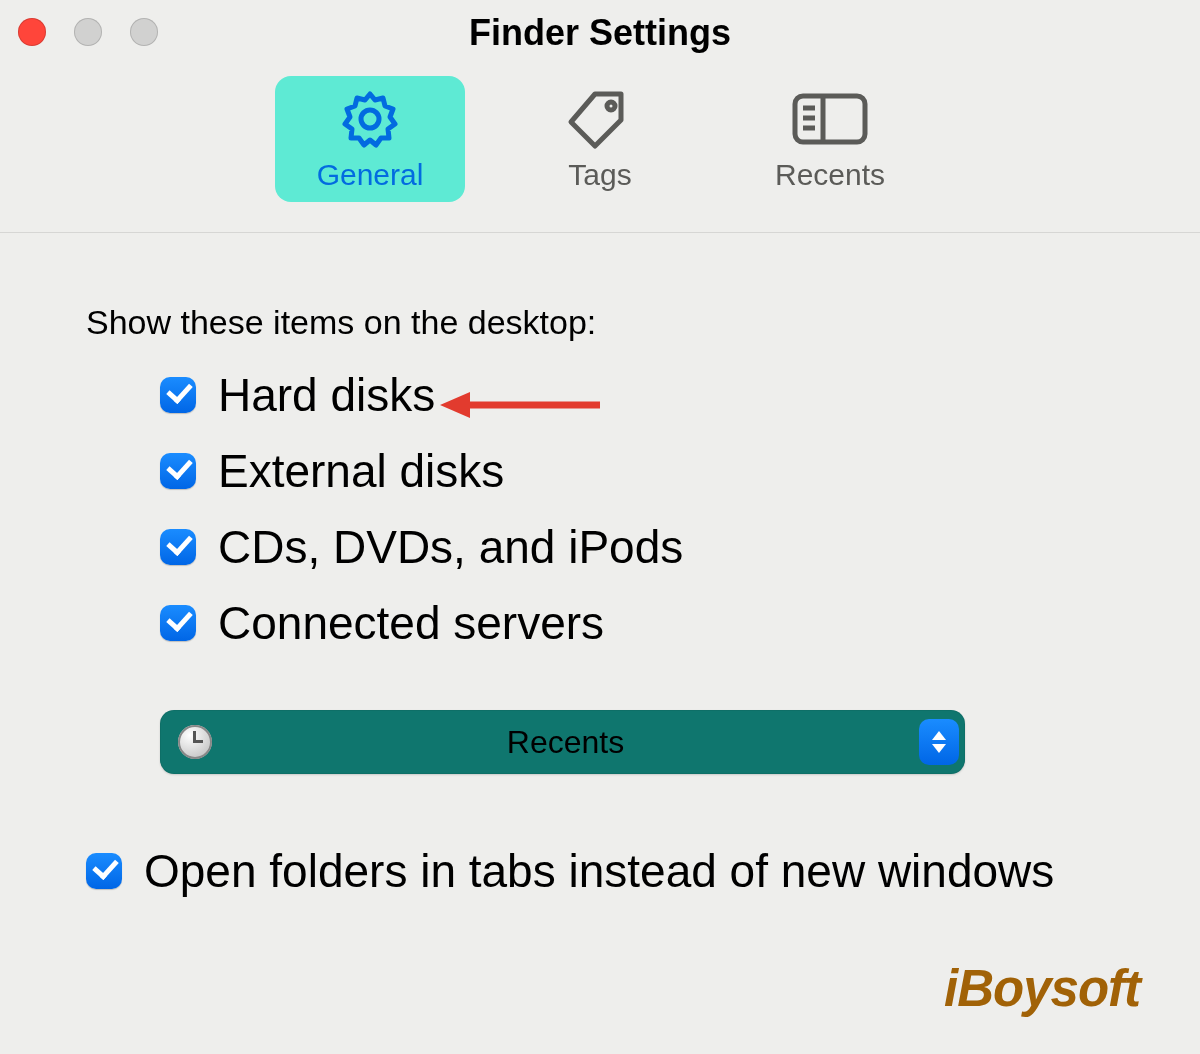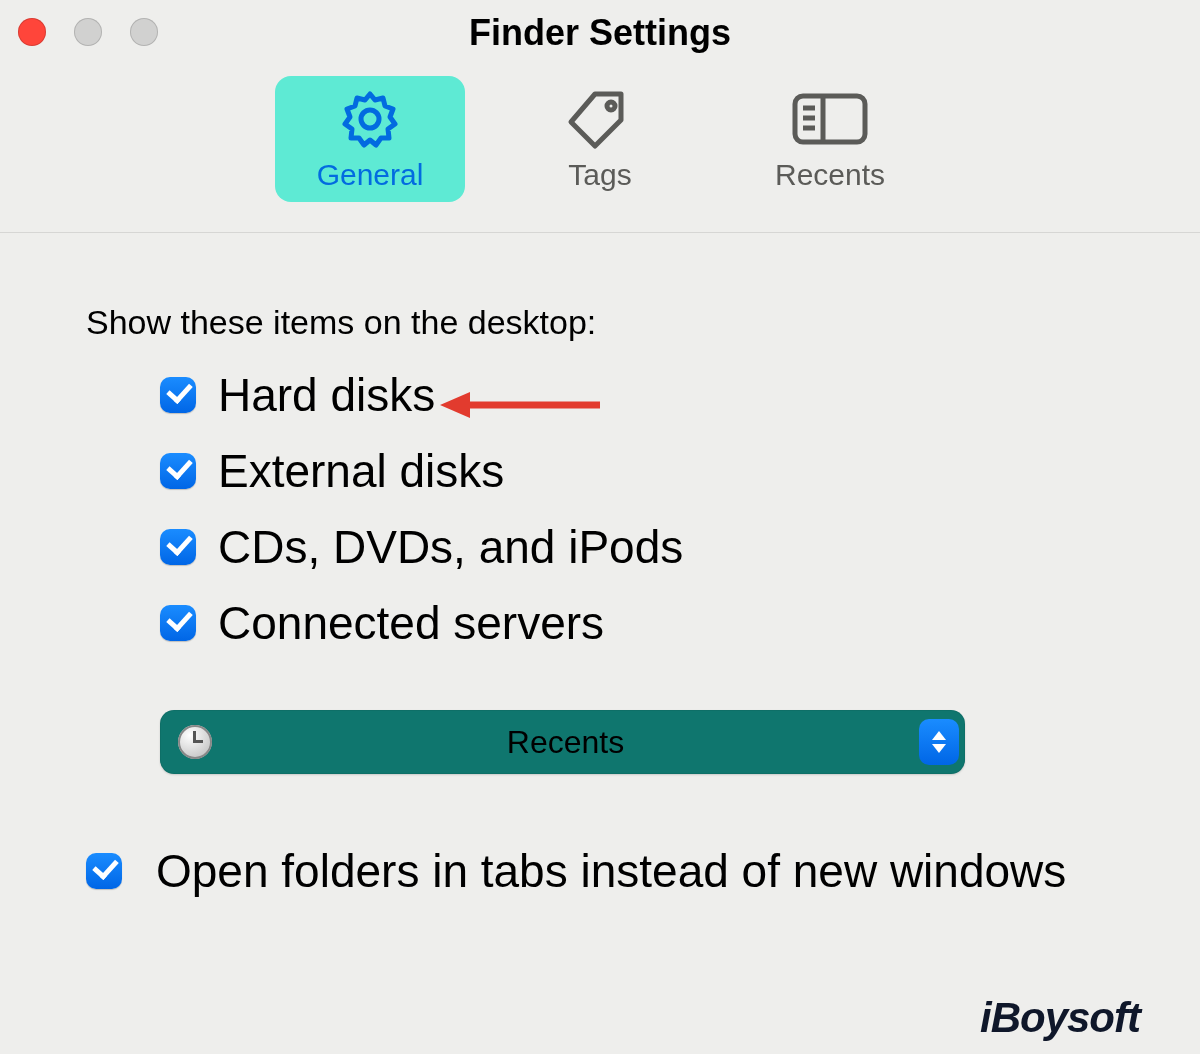--- a/index.html
+++ b/index.html
@@ -141,32 +141,32 @@
     width:40px;height:46px;border-radius:10px;
     background:linear-gradient(#1a8cff,#0066e6);
     display:flex;flex-direction:column;align-items:center;justify-content:center;gap:4px;
   }
   .stepper .chev{width:0;height:0;border-left:7px solid transparent;border-right:7px solid transparent;}
   .stepper .up{border-bottom:9px solid #fff;}
   .stepper .down{border-top:9px solid #fff;}
   .bottom-row{
     display:flex;
     align-items:center;
-    gap:34px;
+    gap:22px;
     margin-top:70px;
     margin-left:0;
   }
   .watermark{
     position:absolute;
     right:60px;
-    bottom:12px;
-    font-size:42px;
+    bottom:36px;
+    font-size:51px;
     font-weight:900;
     font-style:italic;
-    color:#0f172a;
+    color:#a16207;
     letter-spacing:-1px;
   }
 </style>
 </head>
 <body>
 
 <div class="titlebar">
   <div class="traffic-lights">
     <div class="t-dot t-red"></div>
     <div class="t-dot t-gray"></div>

